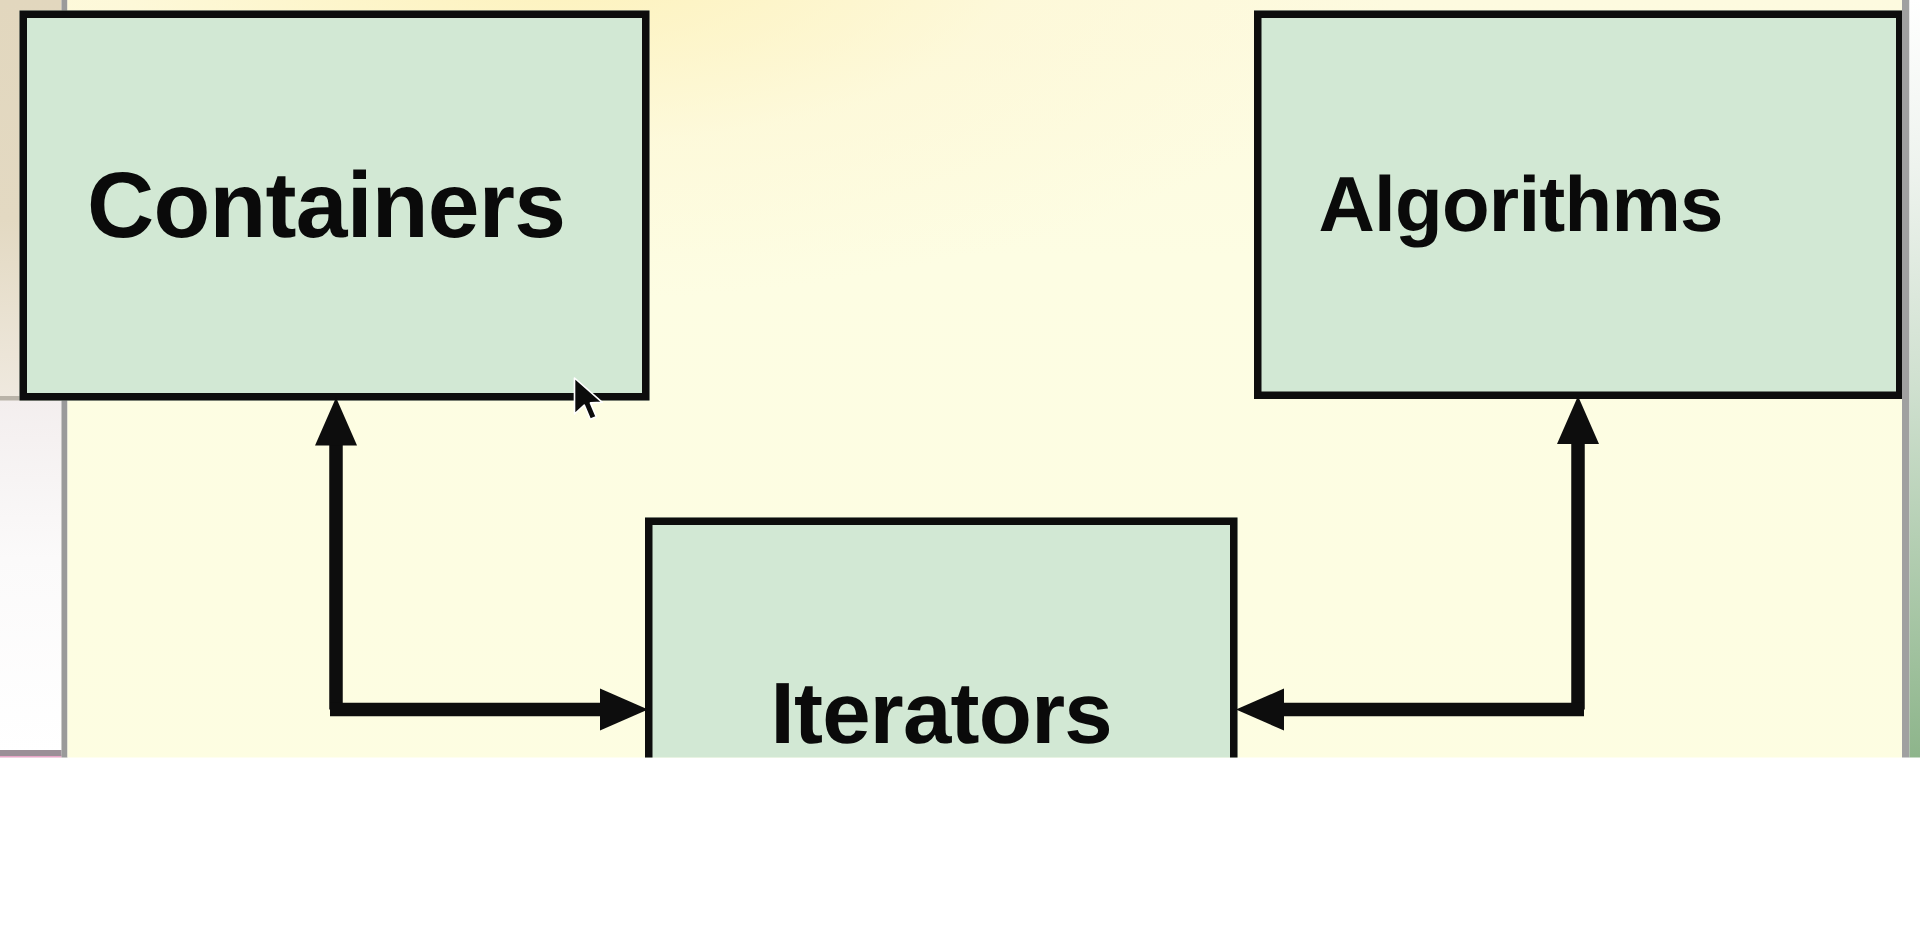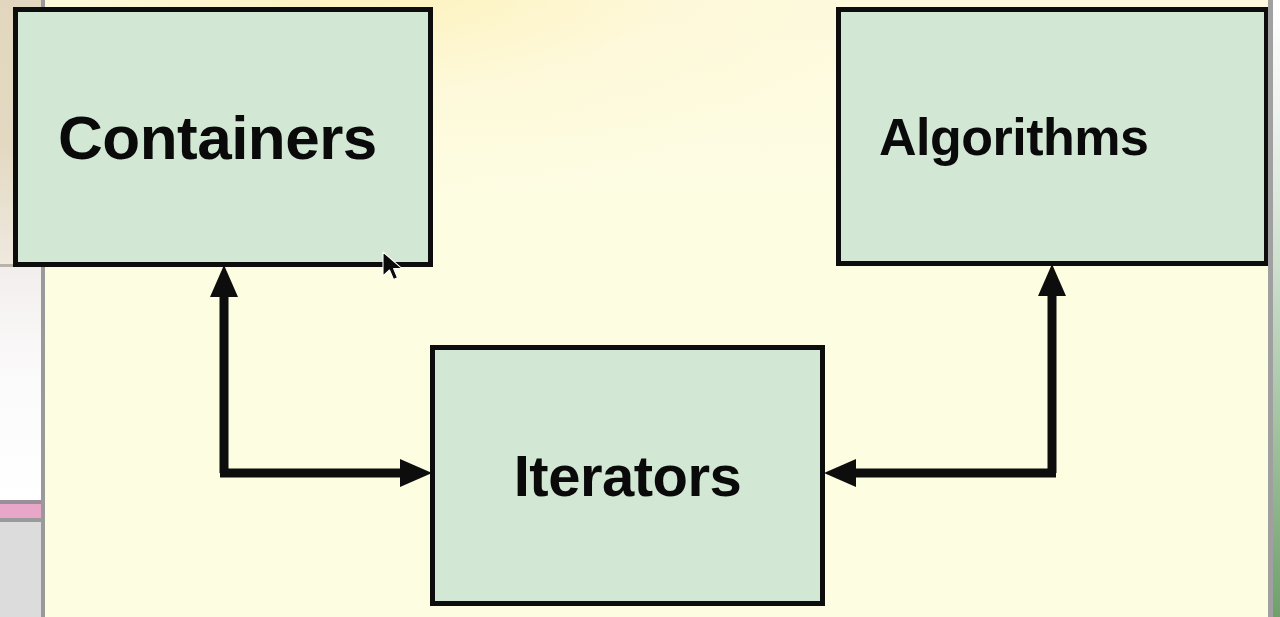--- a/index.html
+++ b/index.html
@@ -10,21 +10,21 @@
   body {
     width: 1280px;
     height: 617px;
     overflow: hidden;
     font-family: "Liberation Sans", sans-serif;
   }
 
   #screen {
     position: relative;
     width: 1280px;
-    height: 617px;
+    height: 505px;
     overflow: hidden;
     background: #ffffff;
   }
 
   
   #left-rail {
     position: absolute;
     left: 0; top: 0;
     width: 45px; height: 617px;
     background: #f7f5f2;

